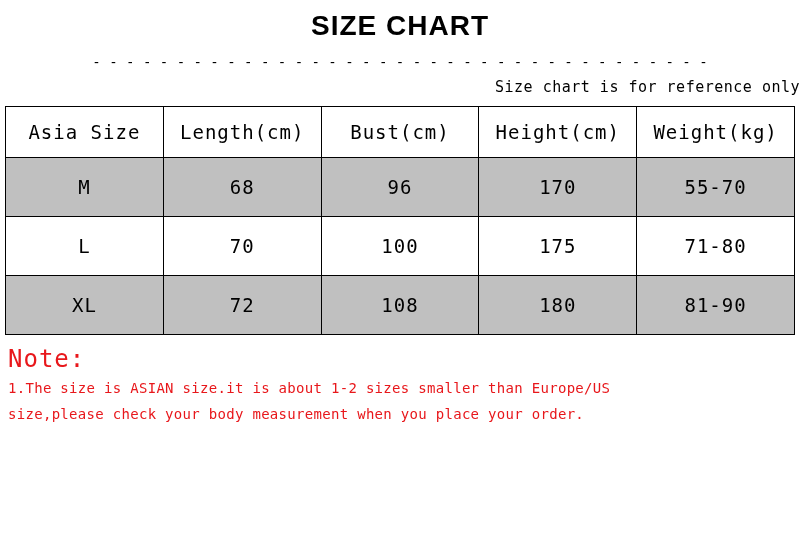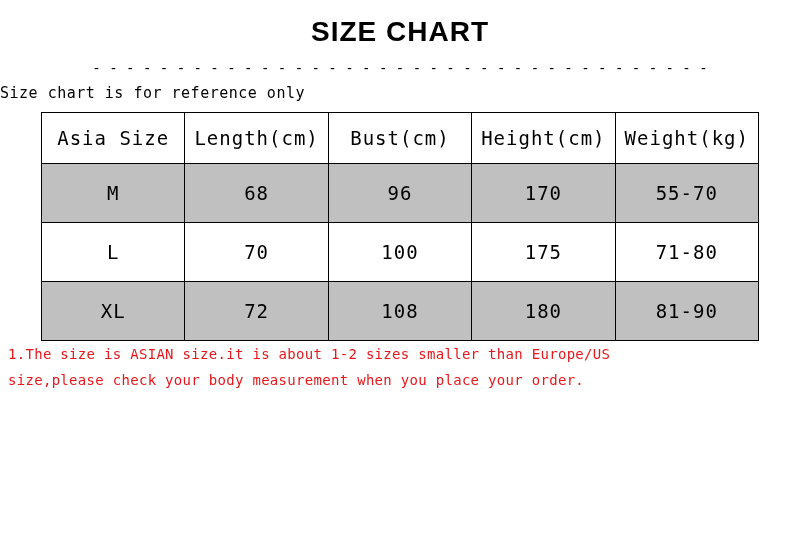--- a/index.html
+++ b/index.html
@@ -19,44 +19,44 @@
     width: 800px;
     height: 553px;
     box-sizing: border-box;
   }
   .title {
     text-align: center;
     font-family: "Liberation Sans", sans-serif;
     font-weight: bold;
     font-size: 28px;
     letter-spacing: 1px;
-    margin-top: 16px;
+    margin-top: 10px;
     margin-bottom: 0;
   }
   .divider {
     text-align: center;
     font-family: "DejaVu Sans Mono", monospace;
     font-size: 14px;
     letter-spacing: 0px;
     color: #000;
     margin-top: 12px;
     white-space: nowrap;
     overflow: hidden;
   }
   .subtitle {
-    text-align: left;
+    text-align: right;
     font-family: "DejaVu Sans Mono", monospace;
     font-size: 15px;
     margin-top: 8px;
     margin-bottom: 10px;
     letter-spacing: 0.5px;
   }
   table.size-table {
     border-collapse: collapse;
-    width: 718px;
+    width: 790px;
     margin: 0 auto;
     table-layout: fixed;
     padding-left: 8px;
   }
   table.size-table td, table.size-table th {
     border: 1px solid #000;
     text-align: center;
     font-family: "DejaVu Sans Mono", monospace;
     font-weight: normal;
     font-size: 19px;
@@ -133,18 +133,19 @@
       <tr class="shaded">
         <td>XL</td>
         <td>72</td>
         <td>108</td>
         <td>180</td>
         <td>81-90</td>
       </tr>
     </tbody>
   </table>
 
+  <div class="note-title">Note:</div>
   <div class="note-lines">
     <div class="note-line">1.The size is ASIAN size.it is about 1-2 sizes smaller than Europe/US</div>
     <div class="note-line">size,please check your body measurement when you place your order.</div>
   </div>
 
 </div>
 
 </body></html>

